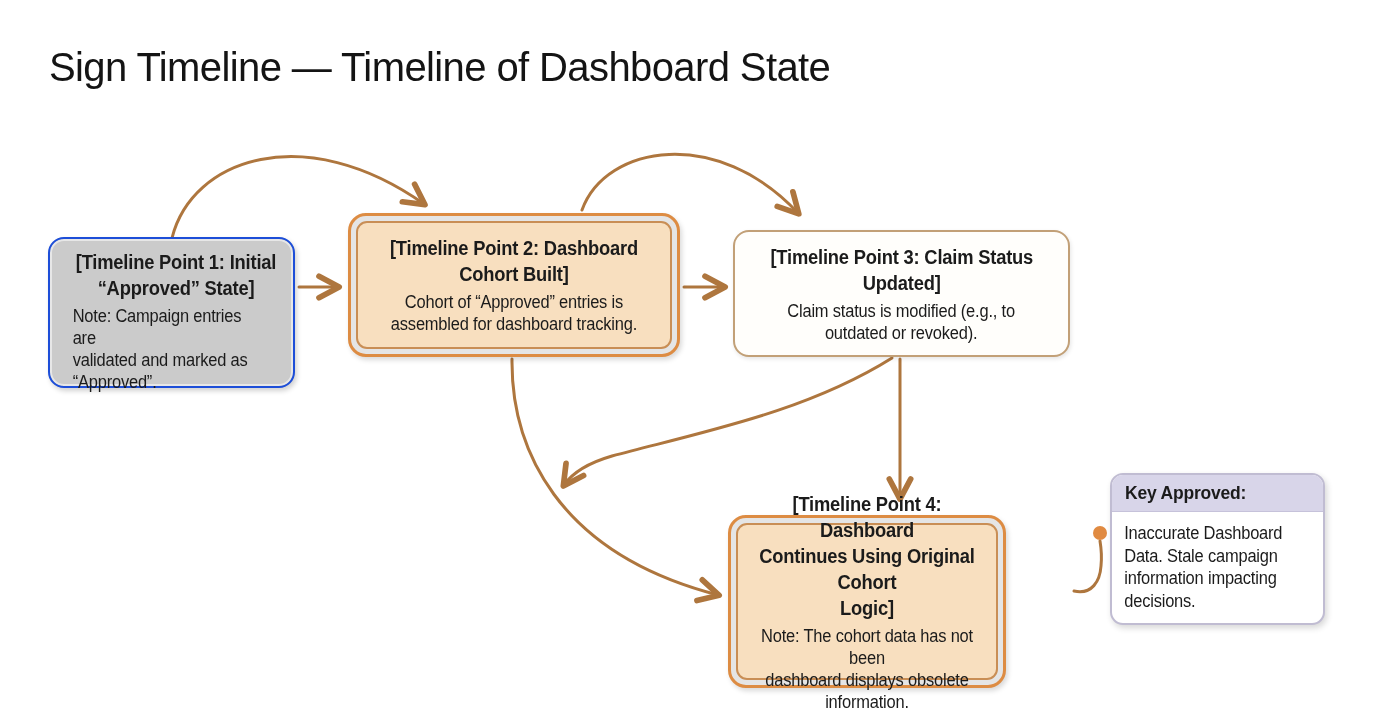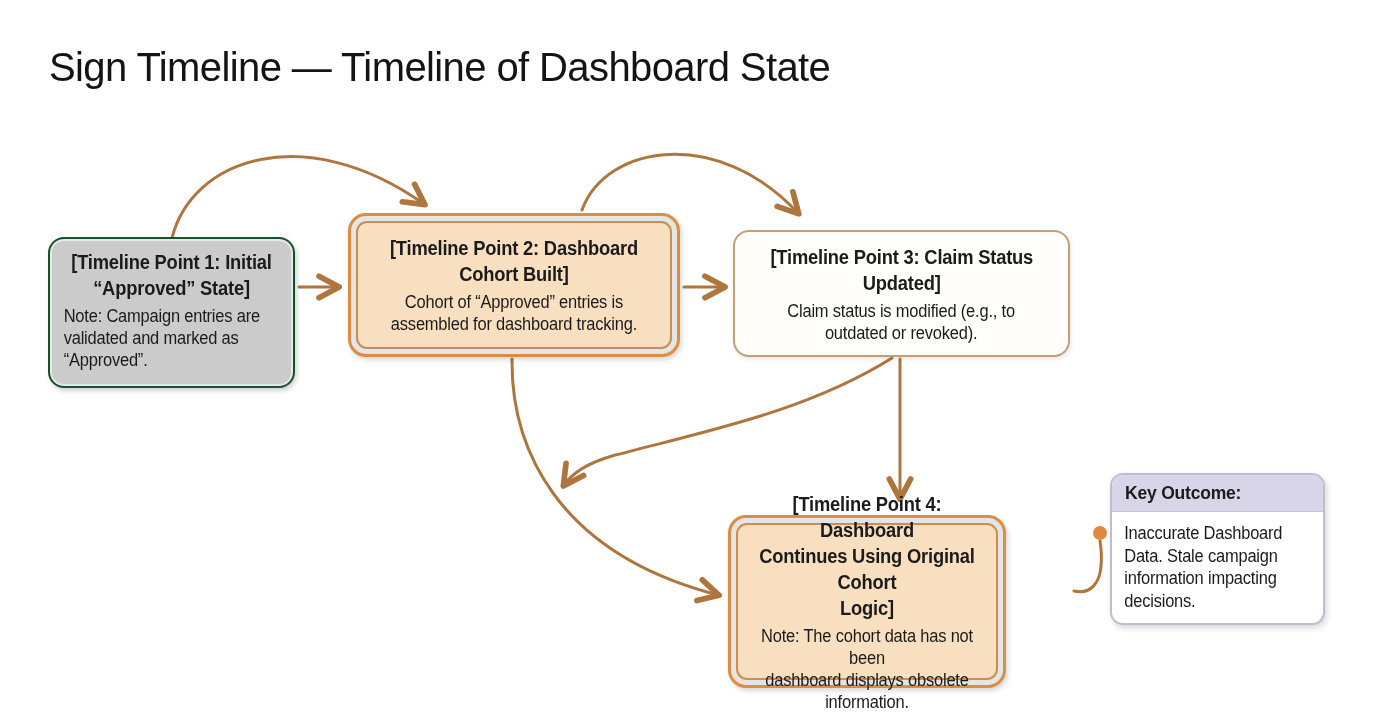--- a/index.html
+++ b/index.html
@@ -20,23 +20,23 @@
   .node-title{
     font-weight:700;font-size:19.5px;line-height:26px;
     text-align:center;white-space:pre-line;letter-spacing:-0.2px;
   }
   .node-body{
     font-size:17.5px;line-height:22px;text-align:center;
     white-space:pre-line;margin-top:4px;letter-spacing:-0.2px;
   }
   
   .node-plain{
-    background:#cbcbcb;border:2px solid #14532d;border-radius:16px;
+    background:#cbcbcb;border:2px solid #1d4ed8;border-radius:16px;
     box-shadow:2px 3px 5px rgba(0,0,0,0.18), inset 0 0 0 2px rgba(255,255,255,0.55);
-    padding:10px 8px 8px 8px;
+    padding:10px 8px 8px 17px;
     display:flex;flex-direction:column;justify-content:flex-start;
   }
   .node-plain .node-body{text-align:left;padding:0 6px;}
   
   .node-hl{
     background:#e5e5e5;border:3px solid #dd8c43;border-radius:18px;
     padding:5px;box-shadow:2px 3px 5px rgba(0,0,0,0.15);
   }
   .node-hl-inner{
     width:100%;height:100%;box-sizing:border-box;
@@ -117,18 +117,18 @@
   <div class="node-hl-inner">
     <div class="node-title squeeze">[Timeline Point 4: Dashboard
 Continues Using Original Cohort
 Logic]</div>
     <div class="node-body squeeze">Note: The cohort data has not been
 dashboard displays obsolete information.</div>
   </div>
 </div>
 
 <div class="node ko-card" style="left:1110px;top:473px;width:215px;height:152px;">
-  <div class="ko-header">Key Outcome:</div>
+  <div class="ko-header">Key Approved:</div>
   <div class="ko-body squeeze" style="transform-origin:0 50%;">Inaccurate Dashboard
 Data. Stale campaign
 information impacting
 decisions.</div>
 </div>
 
 </body></html>

